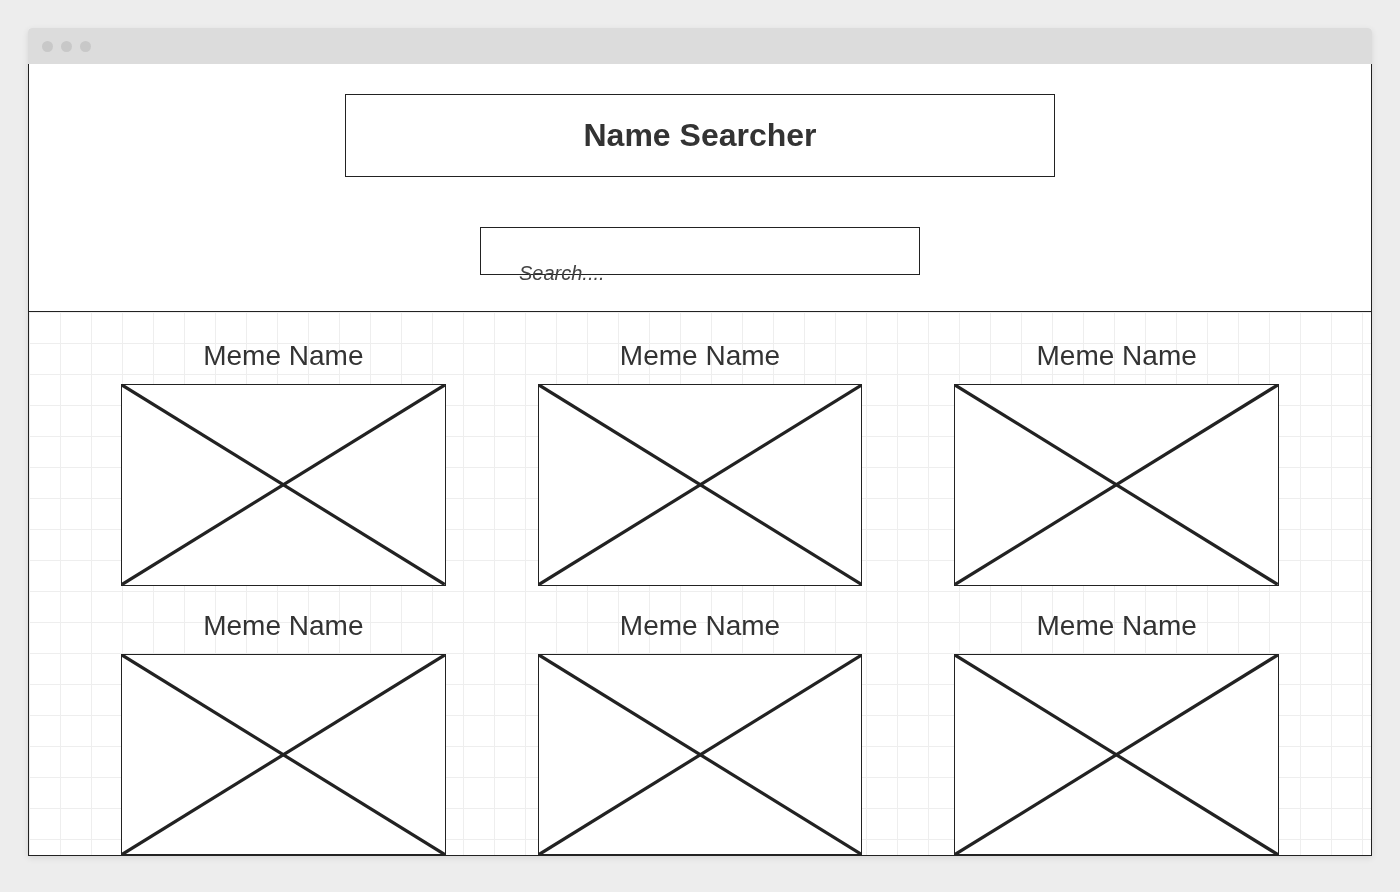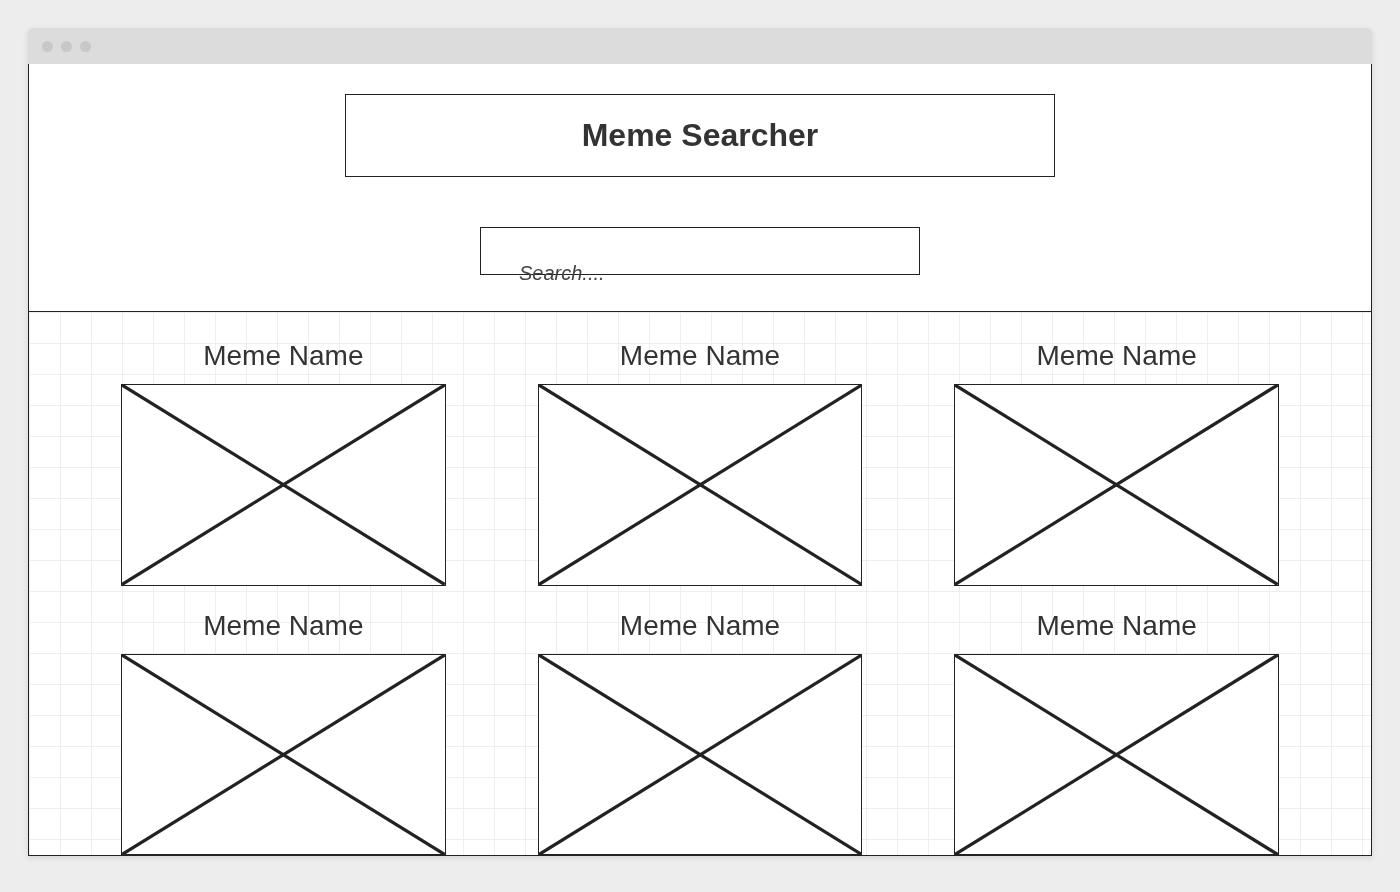--- a/index.html
+++ b/index.html
@@ -113,21 +113,21 @@
 <div class="browser-window">
   <div class="titlebar">
     <span class="dot"></span>
     <span class="dot"></span>
     <span class="dot"></span>
   </div>
   <div class="viewport">
 
     <div class="header-area">
       <div class="title-box">
-        <h1>Meme Searcher</h1>
+        <h1>Name Searcher</h1>
       </div>
       <div class="search-box">
         <input type="text" placeholder="Search...." style="">
       </div>
     </div>
 
     <div class="grid-area">
 
       <div class="meme-card">
         <div class="meme-label">Meme Name</div>

